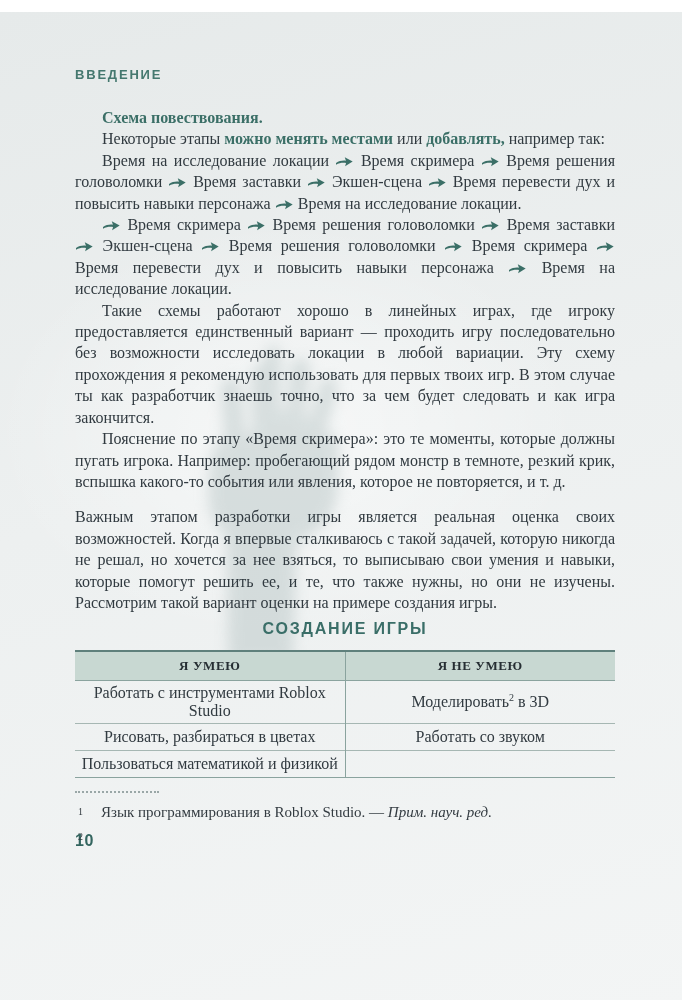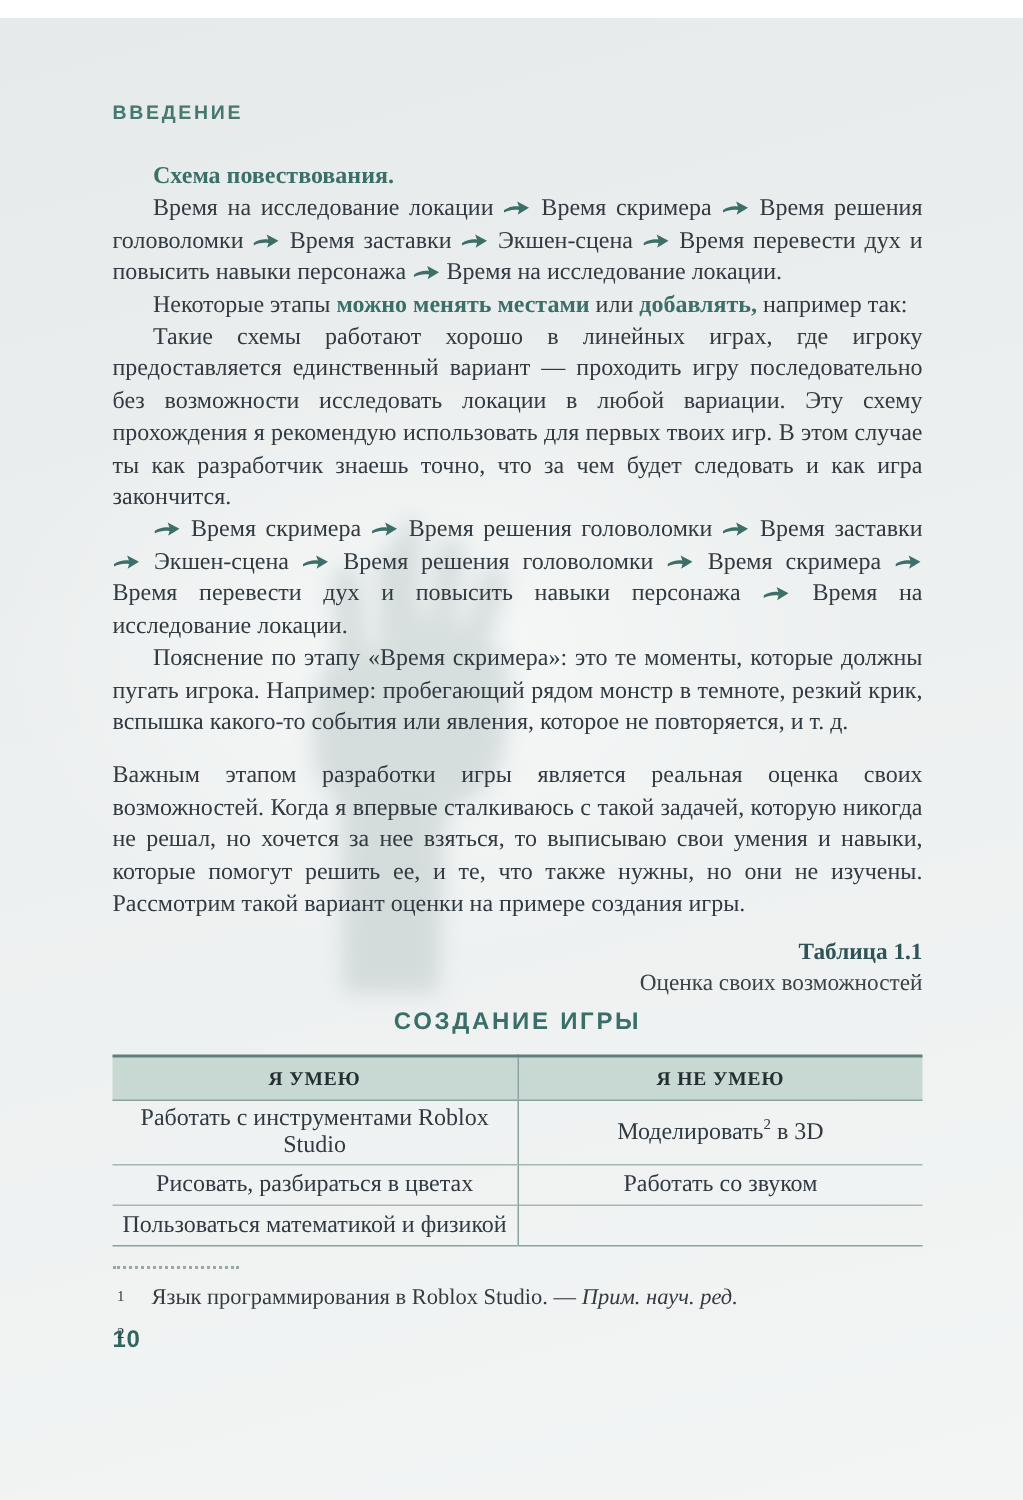--- a/index.html
+++ b/index.html
@@ -97,62 +97,58 @@
   <svg class="watermark" viewBox="0 0 200 300" aria-hidden="true">
     <path fill="#b9c6c6" d="M96 2c6 0 9 6 9 14l-1 48 6 1 4-38c1-8 5-13 11-12 6 1 8 7 7 15l-5 40 5 2 9-30c2-7 7-11 12-9 5 2 6 8 4 16l-10 34c8 3 13 9 13 20l-2 36c-1 18-8 30-20 38l-18 12-4 111-60 0-2-118c-12-10-18-24-17-42l2-30c1-10 6-16 13-18l-3-44c-1-8 2-14 8-15 6-1 10 4 11 12l4 42 6-1-1-50c0-8 3-14 9-14z"></path>
   </svg>
 
   <div class="content">
 
     <div class="running-head">ВВЕДЕНИЕ</div>
 
     <div class="body-paragraphs">
       <p class="indent"><span class="accent">Схема повествования.</span></p>
+      <p class="indent"><span>Некоторые этапы </span><span class="accent">можно менять местами</span><span> или </span><span class="accent">добавлять,</span><span> например так:</span></p>
       <p class="indent"><span>Время на исследование локации </span><span class="arrow"><svg viewBox="0 0 26 16" xmlns="http://www.w3.org/2000/svg">
               <path fill="#3b6f67" d="M0 10.2 C5 7 10.2 6 15.2 6.7 L13.4 1.6 L25.5 8 L13.9 15.2 L15.4 10.4 C10.2 9.6 5 10.4 0 12.8 Z"></path>
             </svg></span><span> Время скримера </span><span class="arrow"><svg viewBox="0 0 26 16" xmlns="http://www.w3.org/2000/svg">
               <path fill="#3b6f67" d="M0 10.2 C5 7 10.2 6 15.2 6.7 L13.4 1.6 L25.5 8 L13.9 15.2 L15.4 10.4 C10.2 9.6 5 10.4 0 12.8 Z"></path>
             </svg></span><span> Время решения головоломки </span><span class="arrow"><svg viewBox="0 0 26 16" xmlns="http://www.w3.org/2000/svg">
               <path fill="#3b6f67" d="M0 10.2 C5 7 10.2 6 15.2 6.7 L13.4 1.6 L25.5 8 L13.9 15.2 L15.4 10.4 C10.2 9.6 5 10.4 0 12.8 Z"></path>
             </svg></span><span> Время заставки </span><span class="arrow"><svg viewBox="0 0 26 16" xmlns="http://www.w3.org/2000/svg">
               <path fill="#3b6f67" d="M0 10.2 C5 7 10.2 6 15.2 6.7 L13.4 1.6 L25.5 8 L13.9 15.2 L15.4 10.4 C10.2 9.6 5 10.4 0 12.8 Z"></path>
             </svg></span><span> Экшен-сцена </span><span class="arrow"><svg viewBox="0 0 26 16" xmlns="http://www.w3.org/2000/svg">
               <path fill="#3b6f67" d="M0 10.2 C5 7 10.2 6 15.2 6.7 L13.4 1.6 L25.5 8 L13.9 15.2 L15.4 10.4 C10.2 9.6 5 10.4 0 12.8 Z"></path>
             </svg></span><span> Время перевести дух и повысить навыки персонажа </span><span class="arrow"><svg viewBox="0 0 26 16" xmlns="http://www.w3.org/2000/svg">
               <path fill="#3b6f67" d="M0 10.2 C5 7 10.2 6 15.2 6.7 L13.4 1.6 L25.5 8 L13.9 15.2 L15.4 10.4 C10.2 9.6 5 10.4 0 12.8 Z"></path>
             </svg></span><span> Время на исследование локации.</span></p>
-      <p class="indent"><span>Некоторые этапы </span><span class="accent">можно менять местами</span><span> или </span><span class="accent">добавлять,</span><span> например так:</span></p>
-      <p class="indent"><span>Такие схемы работают хорошо в линейных играх, где игроку предоставляется единственный вариант — проходить игру последовательно без возможности исследовать локации в любой вариации. Эту схему прохождения я рекомендую использовать для первых твоих игр. В этом случае ты как разработчик знаешь точно, что за чем будет следовать и как игра закончится.</span></p>
       <p class="indent"><span class="arrow"><svg viewBox="0 0 26 16" xmlns="http://www.w3.org/2000/svg">
               <path fill="#3b6f67" d="M0 10.2 C5 7 10.2 6 15.2 6.7 L13.4 1.6 L25.5 8 L13.9 15.2 L15.4 10.4 C10.2 9.6 5 10.4 0 12.8 Z"></path>
             </svg></span><span> Время скримера </span><span class="arrow"><svg viewBox="0 0 26 16" xmlns="http://www.w3.org/2000/svg">
               <path fill="#3b6f67" d="M0 10.2 C5 7 10.2 6 15.2 6.7 L13.4 1.6 L25.5 8 L13.9 15.2 L15.4 10.4 C10.2 9.6 5 10.4 0 12.8 Z"></path>
             </svg></span><span> Время решения головоломки </span><span class="arrow"><svg viewBox="0 0 26 16" xmlns="http://www.w3.org/2000/svg">
               <path fill="#3b6f67" d="M0 10.2 C5 7 10.2 6 15.2 6.7 L13.4 1.6 L25.5 8 L13.9 15.2 L15.4 10.4 C10.2 9.6 5 10.4 0 12.8 Z"></path>
             </svg></span><span> Время заставки </span><span class="arrow"><svg viewBox="0 0 26 16" xmlns="http://www.w3.org/2000/svg">
               <path fill="#3b6f67" d="M0 10.2 C5 7 10.2 6 15.2 6.7 L13.4 1.6 L25.5 8 L13.9 15.2 L15.4 10.4 C10.2 9.6 5 10.4 0 12.8 Z"></path>
             </svg></span><span> Экшен-сцена </span><span class="arrow"><svg viewBox="0 0 26 16" xmlns="http://www.w3.org/2000/svg">
               <path fill="#3b6f67" d="M0 10.2 C5 7 10.2 6 15.2 6.7 L13.4 1.6 L25.5 8 L13.9 15.2 L15.4 10.4 C10.2 9.6 5 10.4 0 12.8 Z"></path>
             </svg></span><span> Время решения головоломки </span><span class="arrow"><svg viewBox="0 0 26 16" xmlns="http://www.w3.org/2000/svg">
               <path fill="#3b6f67" d="M0 10.2 C5 7 10.2 6 15.2 6.7 L13.4 1.6 L25.5 8 L13.9 15.2 L15.4 10.4 C10.2 9.6 5 10.4 0 12.8 Z"></path>
             </svg></span><span> Время скримера </span><span class="arrow"><svg viewBox="0 0 26 16" xmlns="http://www.w3.org/2000/svg">
               <path fill="#3b6f67" d="M0 10.2 C5 7 10.2 6 15.2 6.7 L13.4 1.6 L25.5 8 L13.9 15.2 L15.4 10.4 C10.2 9.6 5 10.4 0 12.8 Z"></path>
             </svg></span><span> Время перевести дух и повысить навыки персонажа </span><span class="arrow"><svg viewBox="0 0 26 16" xmlns="http://www.w3.org/2000/svg">
               <path fill="#3b6f67" d="M0 10.2 C5 7 10.2 6 15.2 6.7 L13.4 1.6 L25.5 8 L13.9 15.2 L15.4 10.4 C10.2 9.6 5 10.4 0 12.8 Z"></path>
             </svg></span><span> Время на исследование локации.</span></p>
+      <p class="indent"><span>Такие схемы работают хорошо в линейных играх, где игроку предоставляется единственный вариант — проходить игру последовательно без возможности исследовать локации в любой вариации. Эту схему прохождения я рекомендую использовать для первых твоих игр. В этом случае ты как разработчик знаешь точно, что за чем будет следовать и как игра закончится.</span></p>
       <p class="indent"><span>Пояснение по этапу «Время скримера»: это те моменты, которые должны пугать игрока. Например: пробегающий рядом монстр в темноте, резкий крик, вспышка какого-то события или явления, которое не повторяется, и т. д.</span></p>
     </div>
 
 
     <p class="intro">Важным этапом разработки игры является реальная оценка своих возможностей. Когда я впервые сталкиваюсь с такой задачей, которую никогда не решал, но хочется за нее взяться, то выписываю свои умения и навыки, которые помогут решить ее, и те, что также нужны, но они не изучены. Рассмотрим такой вариант оценки на примере создания игры.</p>
 
-    <div class="table-caption">
-      <div class="cap-label">Таблица 1.1</div>
-      <div class="cap-text">Оценка своих возможностей</div>
-    </div>
 
     <div class="table-title">СОЗДАНИЕ ИГРЫ</div>
 
     <table class="skills">
       <colgroup>
           <col style="width:50%">
           <col style="width:50%">
         </colgroup>
       <thead>
         <tr>

